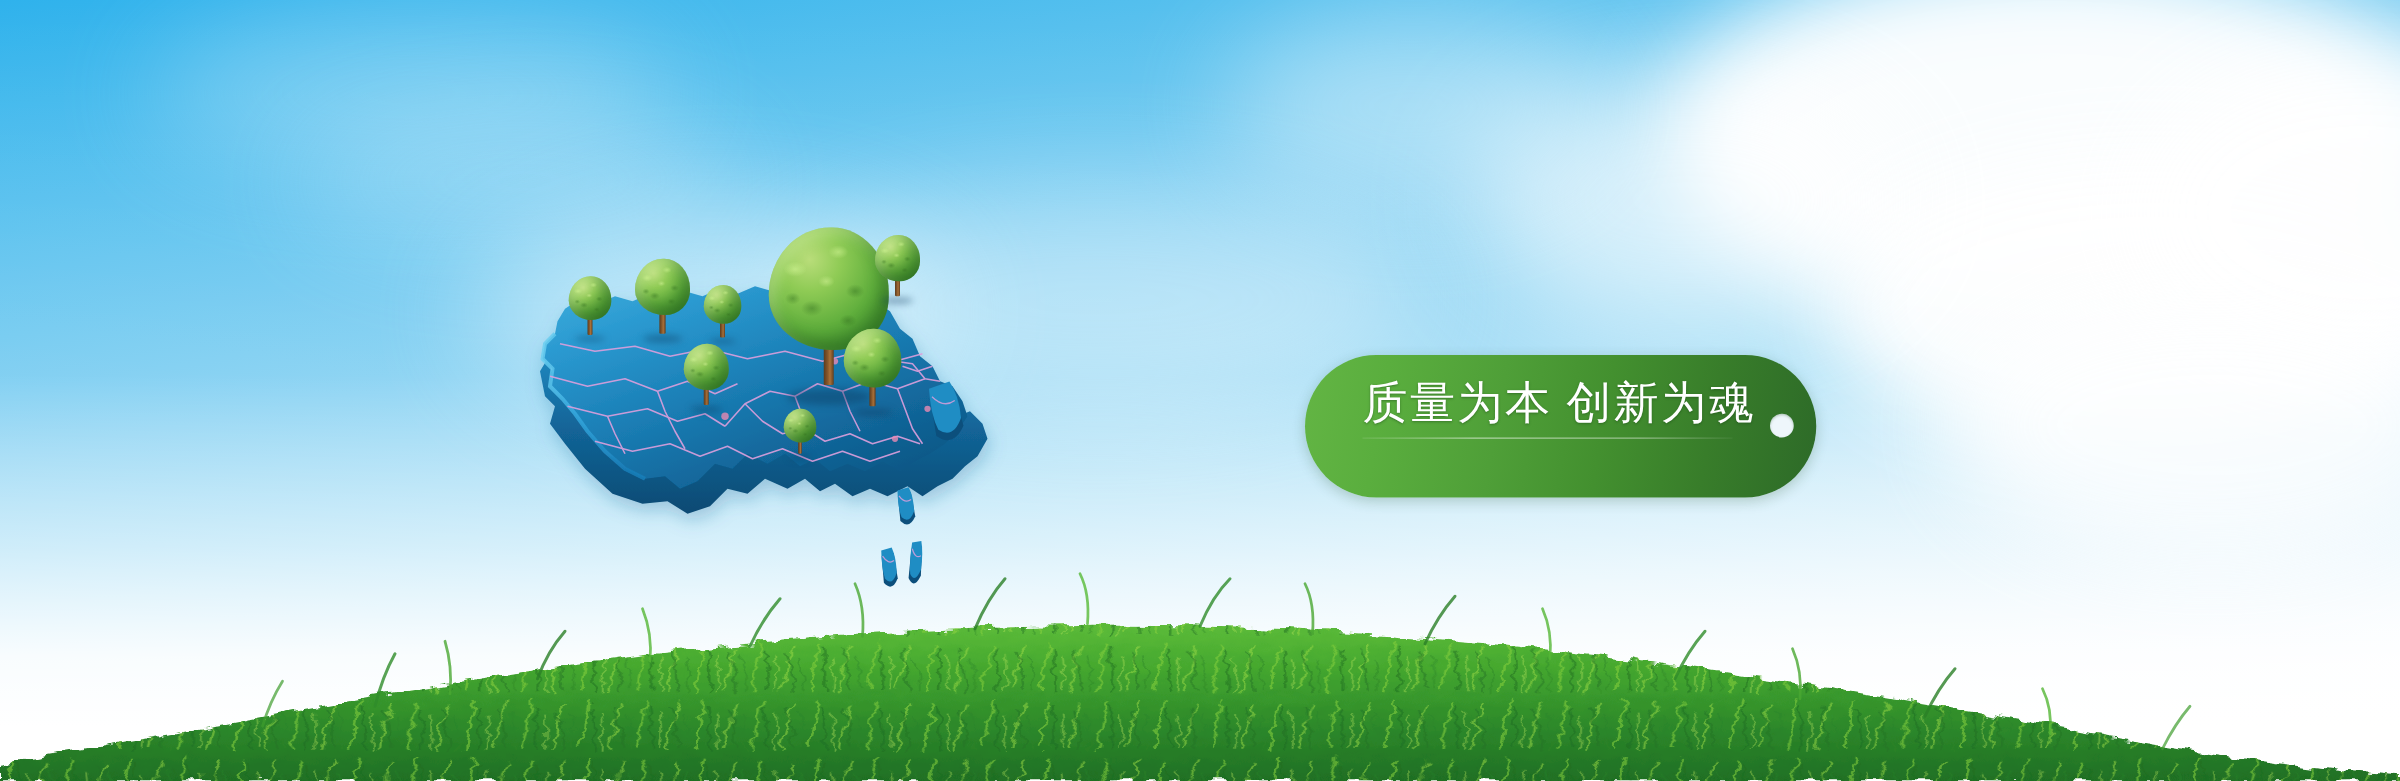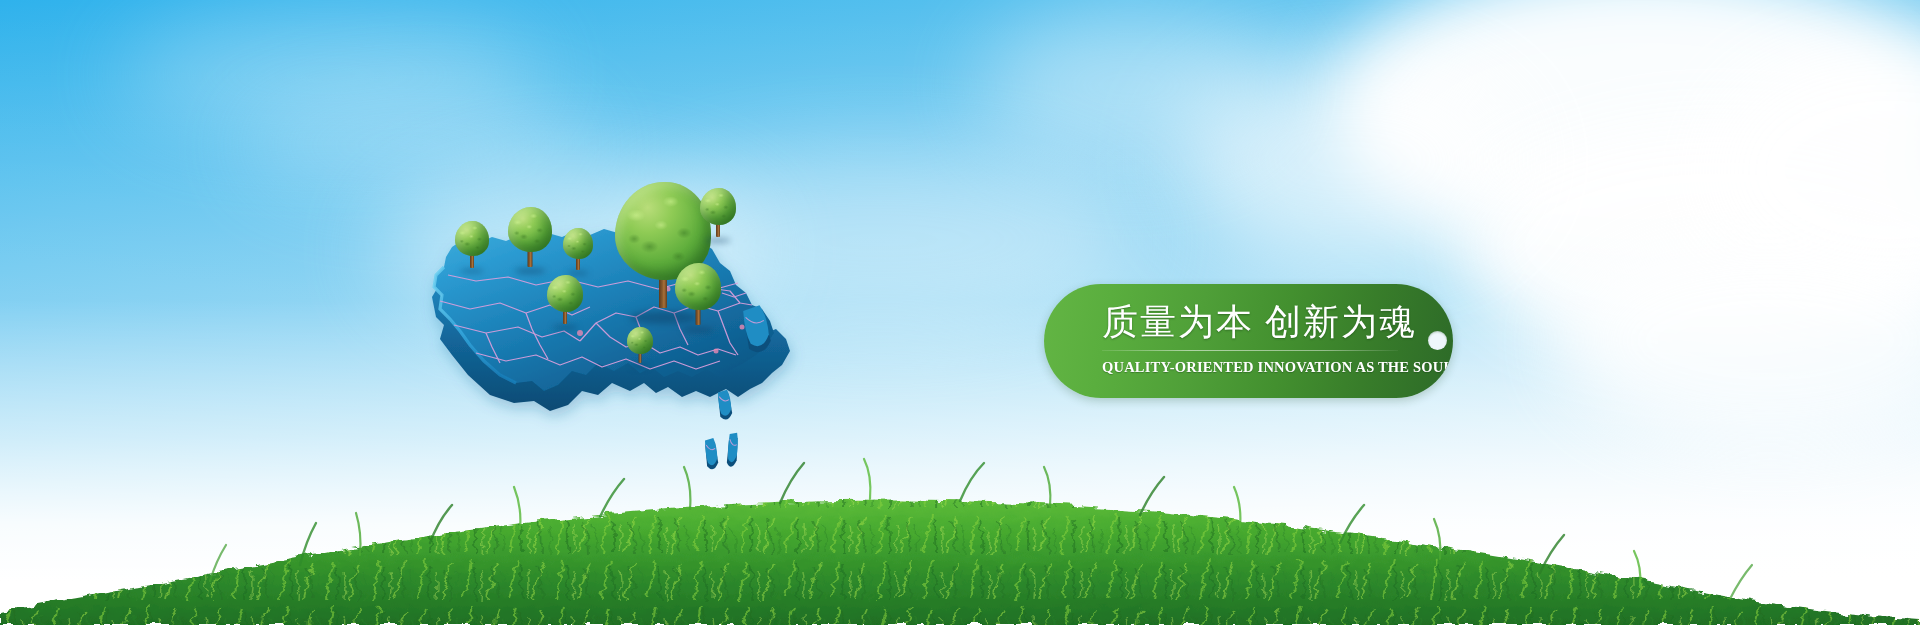--- a/index.html
+++ b/index.html
@@ -131,21 +131,21 @@
         #5aae3e 16%,
         #4f9f38 38%,
         #43902f 58%,
         #387d2a 78%,
         #2d6a28 100%);
     box-shadow: 0 3px 10px rgba(25,70,25,0.22);
     overflow: hidden;
   }
   .badge-inner {
     position: absolute;
-    left: 16px; top: 0;
+    left: 4px; top: 0;
     width: 100%; height: 100%;
   }
   .badge-cn {
     position: absolute;
     left: 42px;
     top: 16px;
     width: 300px;
     color: #ffffff;
     font-family: "Liberation Serif", "DejaVu Serif", serif;
     font-size: 36px;
@@ -411,18 +411,17 @@
         <path d="M210,166 Q216,146 226,130" stroke="#3f9c2e" stroke-width="2.2" opacity="0.7"></path>
         <path d="M1730,184 Q1740,164 1752,150" stroke="#3f9c2e" stroke-width="2.2" opacity="0.7"></path>
       </g>
     </svg>
   </div>
 
   <div class="badge">
     <div class="badge-inner">
       <div class="badge-cn">质量为本  创新为魂</div>
       <div class="badge-rule"></div>
-      <div class="badge-en">QUALITY-ORIENTED INNOVATION AS THE SOUL</div>
       <div class="badge-hole"></div>
     </div>
   </div>
 
 </div>
 
 </body></html>

